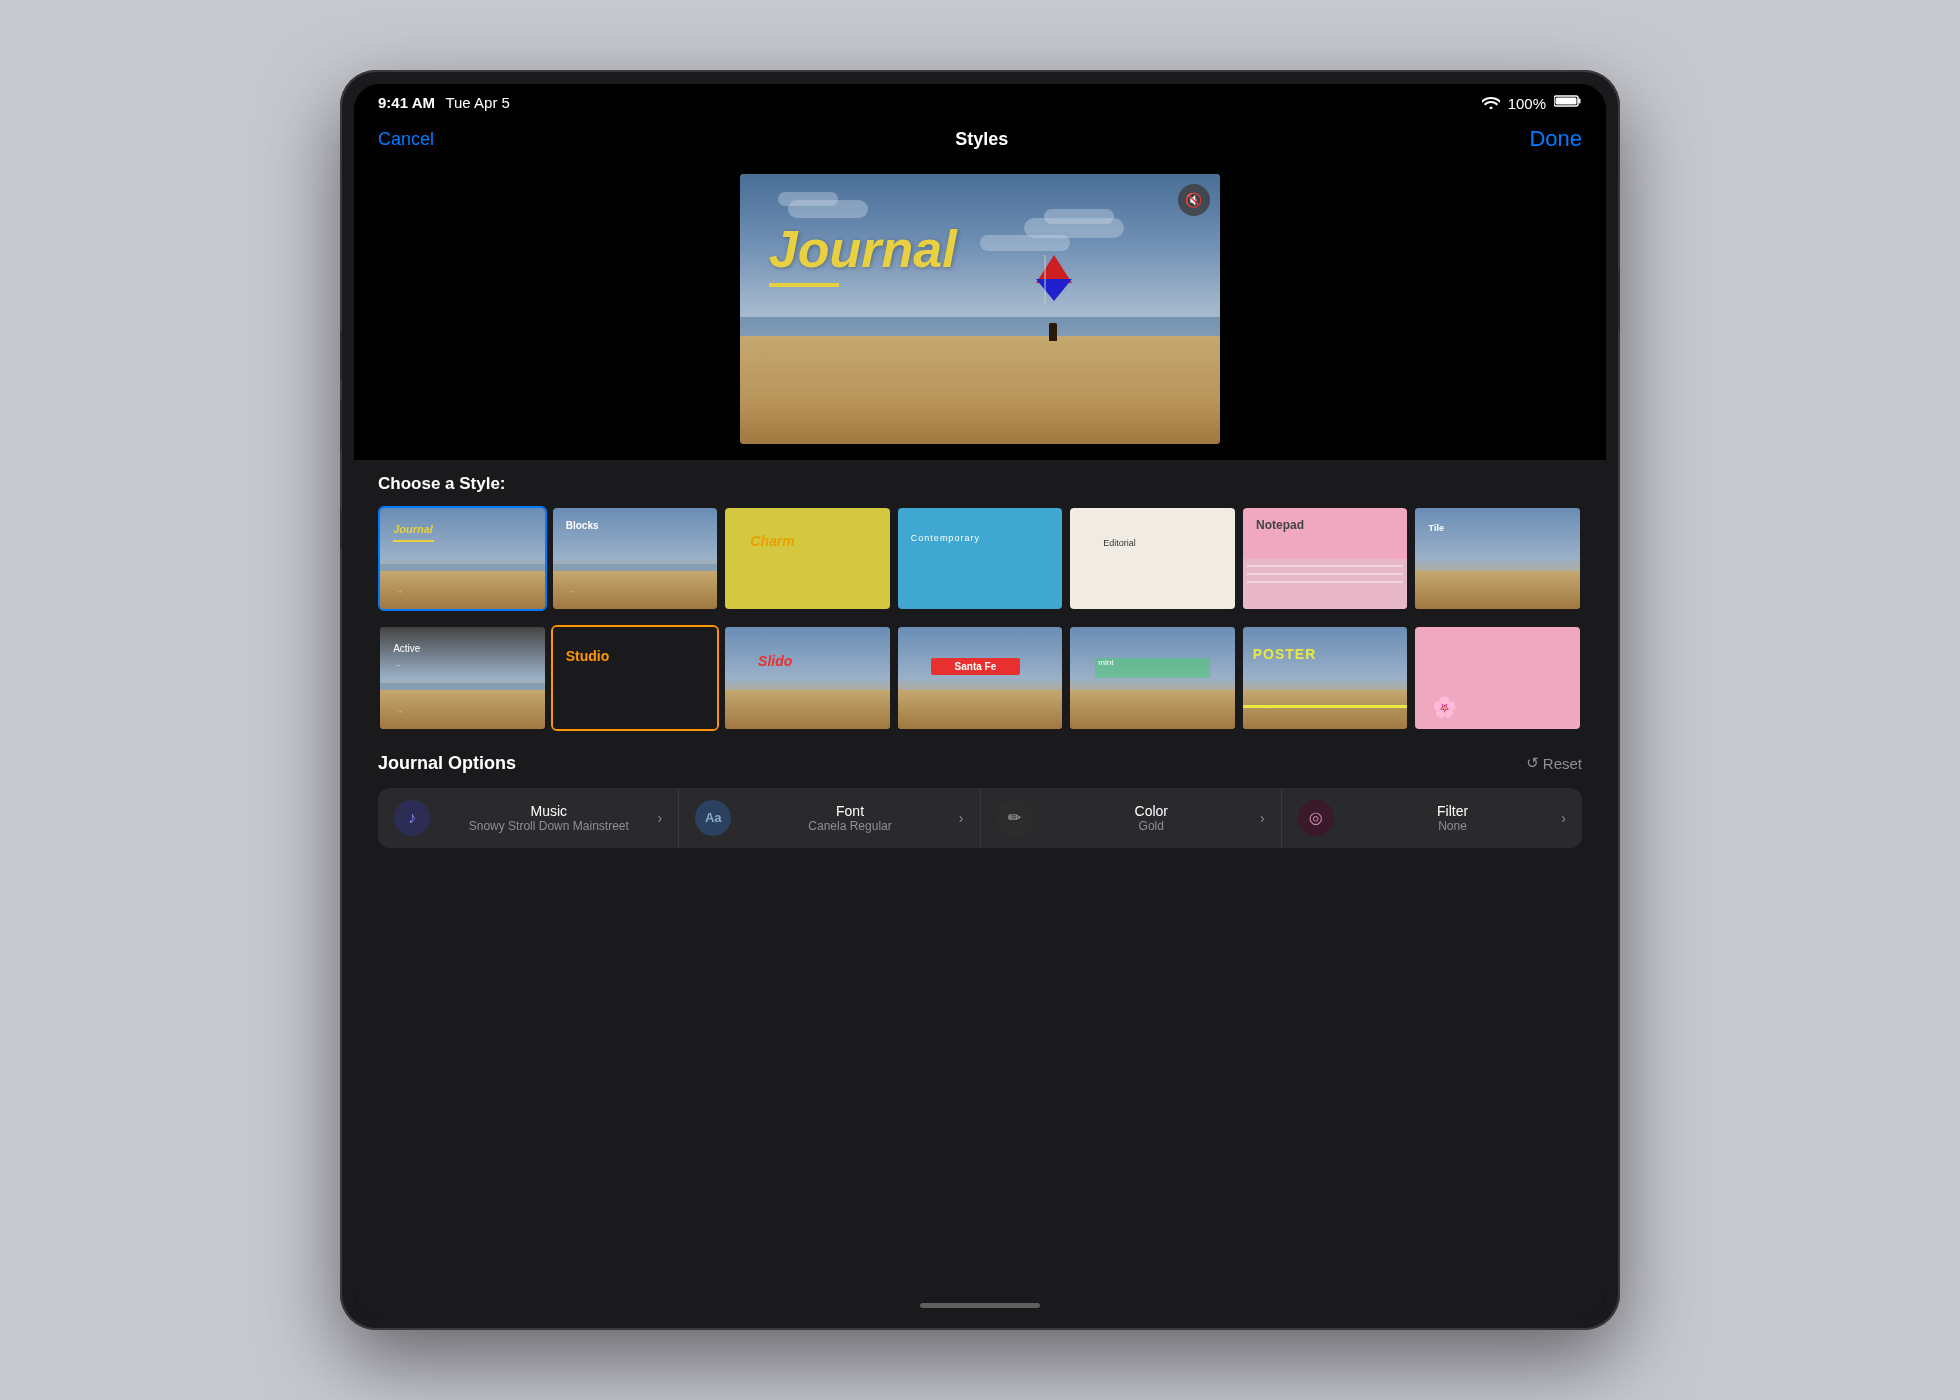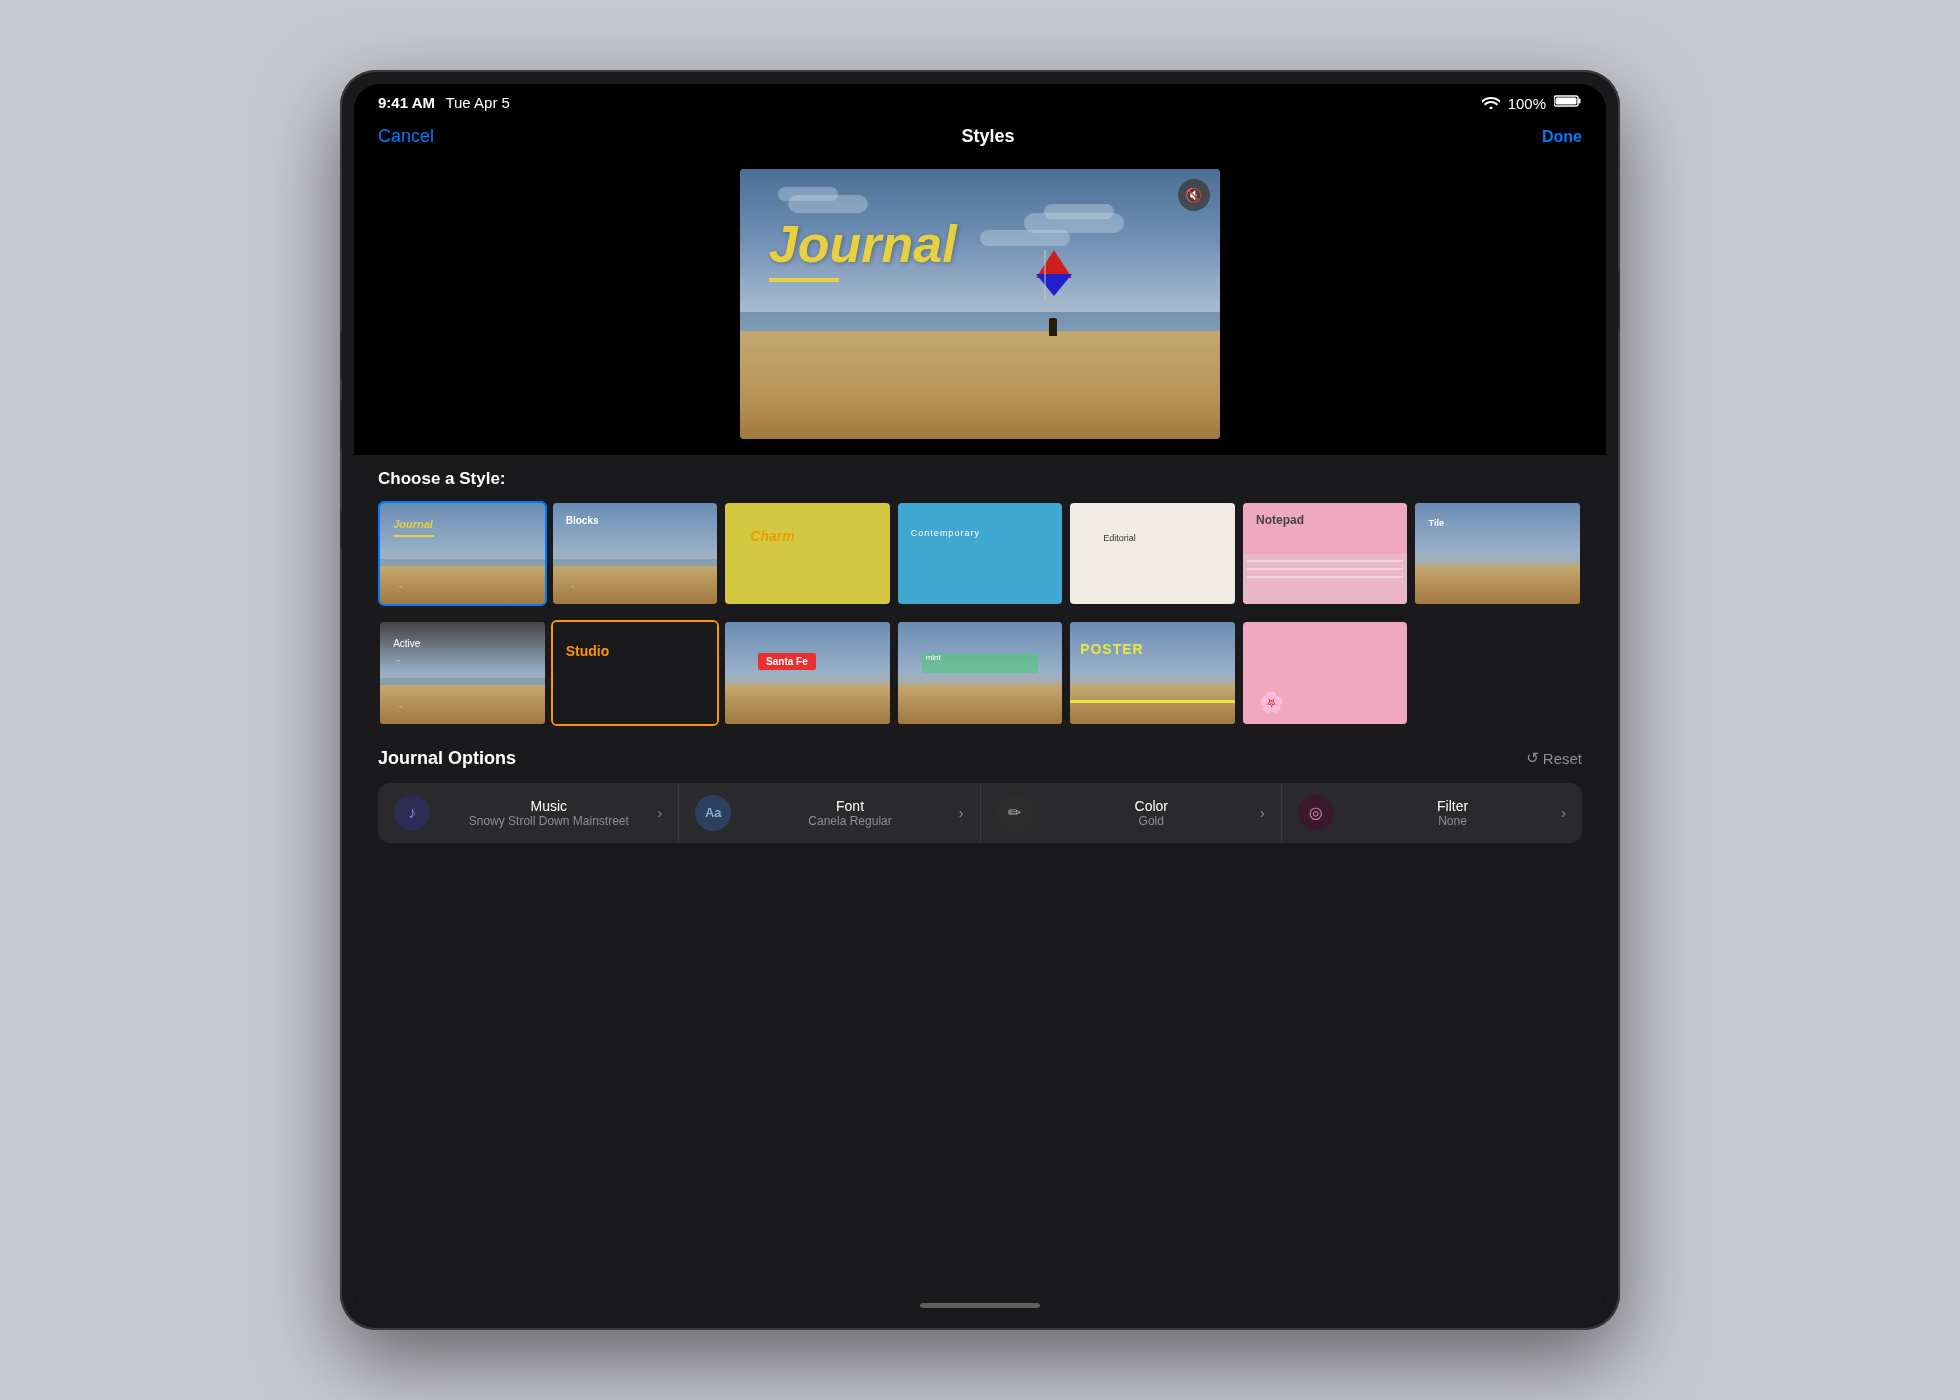--- a/index.html
+++ b/index.html
@@ -97,23 +97,23 @@
       color: #007AFF;
       font-weight: 400;
       cursor: pointer;
     }
     .nav-title {
       font-size: 18px;
       color: #fff;
       font-weight: 600;
     }
     .nav-done {
-      font-size: 16px;
+      font-size: 22px;
       color: #007AFF;
-      font-weight: 700;
+      font-weight: 400;
       cursor: pointer;
     }
 
     
     .preview-container {
       background: #000;
       display: flex;
       align-items: center;
       justify-content: center;
       padding: 10px 0 16px;
@@ -374,21 +374,21 @@
       background: linear-gradient(180deg, #6a8db5 0%, #9ab0c8 50%, #c4a870 75%);
     }
     .santafe-badge {
       position: absolute;
       top: 30%;
       left: 20%;
       background: #e83030;
       color: #fff;
       font-size: 10px;
       font-weight: 700;
-      padding: 3px 8px;
+      padding: 3px 24px;
       border-radius: 2px;
       z-index: 2;
     }
 
     
     .mint-style {
       background: linear-gradient(180deg, #6a8db5 0%, #9ab0c8 50%, #c4a870 75%);
     }
     .mint-overlay {
       position: absolute;
@@ -694,20 +694,27 @@
             <span style="position:absolute;bottom:15%;left:10%;font-size:7px;color:rgba(255,255,255,0.5);z-index:2;">→</span>
           </div>
         </div>
 
         <div class="style-item selected-orange">
           <div class="style-thumb studio-style">
             <span class="style-label" style="top:20%;left:8%;font-size:14px;color:#FF9500;font-style:normal;font-weight:700;z-index:2;">Studio</span>
           </div>
         </div>
 
+        <div class="style-item">
+          <div class="style-thumb slido-style">
+            <div class="beach-bg"></div>
+            <div style="position:absolute;bottom:0;left:0;right:0;height:38%;background:linear-gradient(#c4a870,#a07840);"></div>
+            <span style="position:absolute;top:25%;left:20%;font-size:14px;color:#e83030;font-style:italic;font-weight:700;z-index:2;">Slido</span>
+          </div>
+        </div>
 
         <div class="style-item">
           <div class="style-thumb santafe-style">
             <div class="beach-bg"></div>
             <div style="position:absolute;bottom:0;left:0;right:0;height:38%;background:linear-gradient(#c4a870,#a07840);"></div>
             <div class="santafe-badge">Santa Fe</div>
           </div>
         </div>
 
         <div class="style-item">

